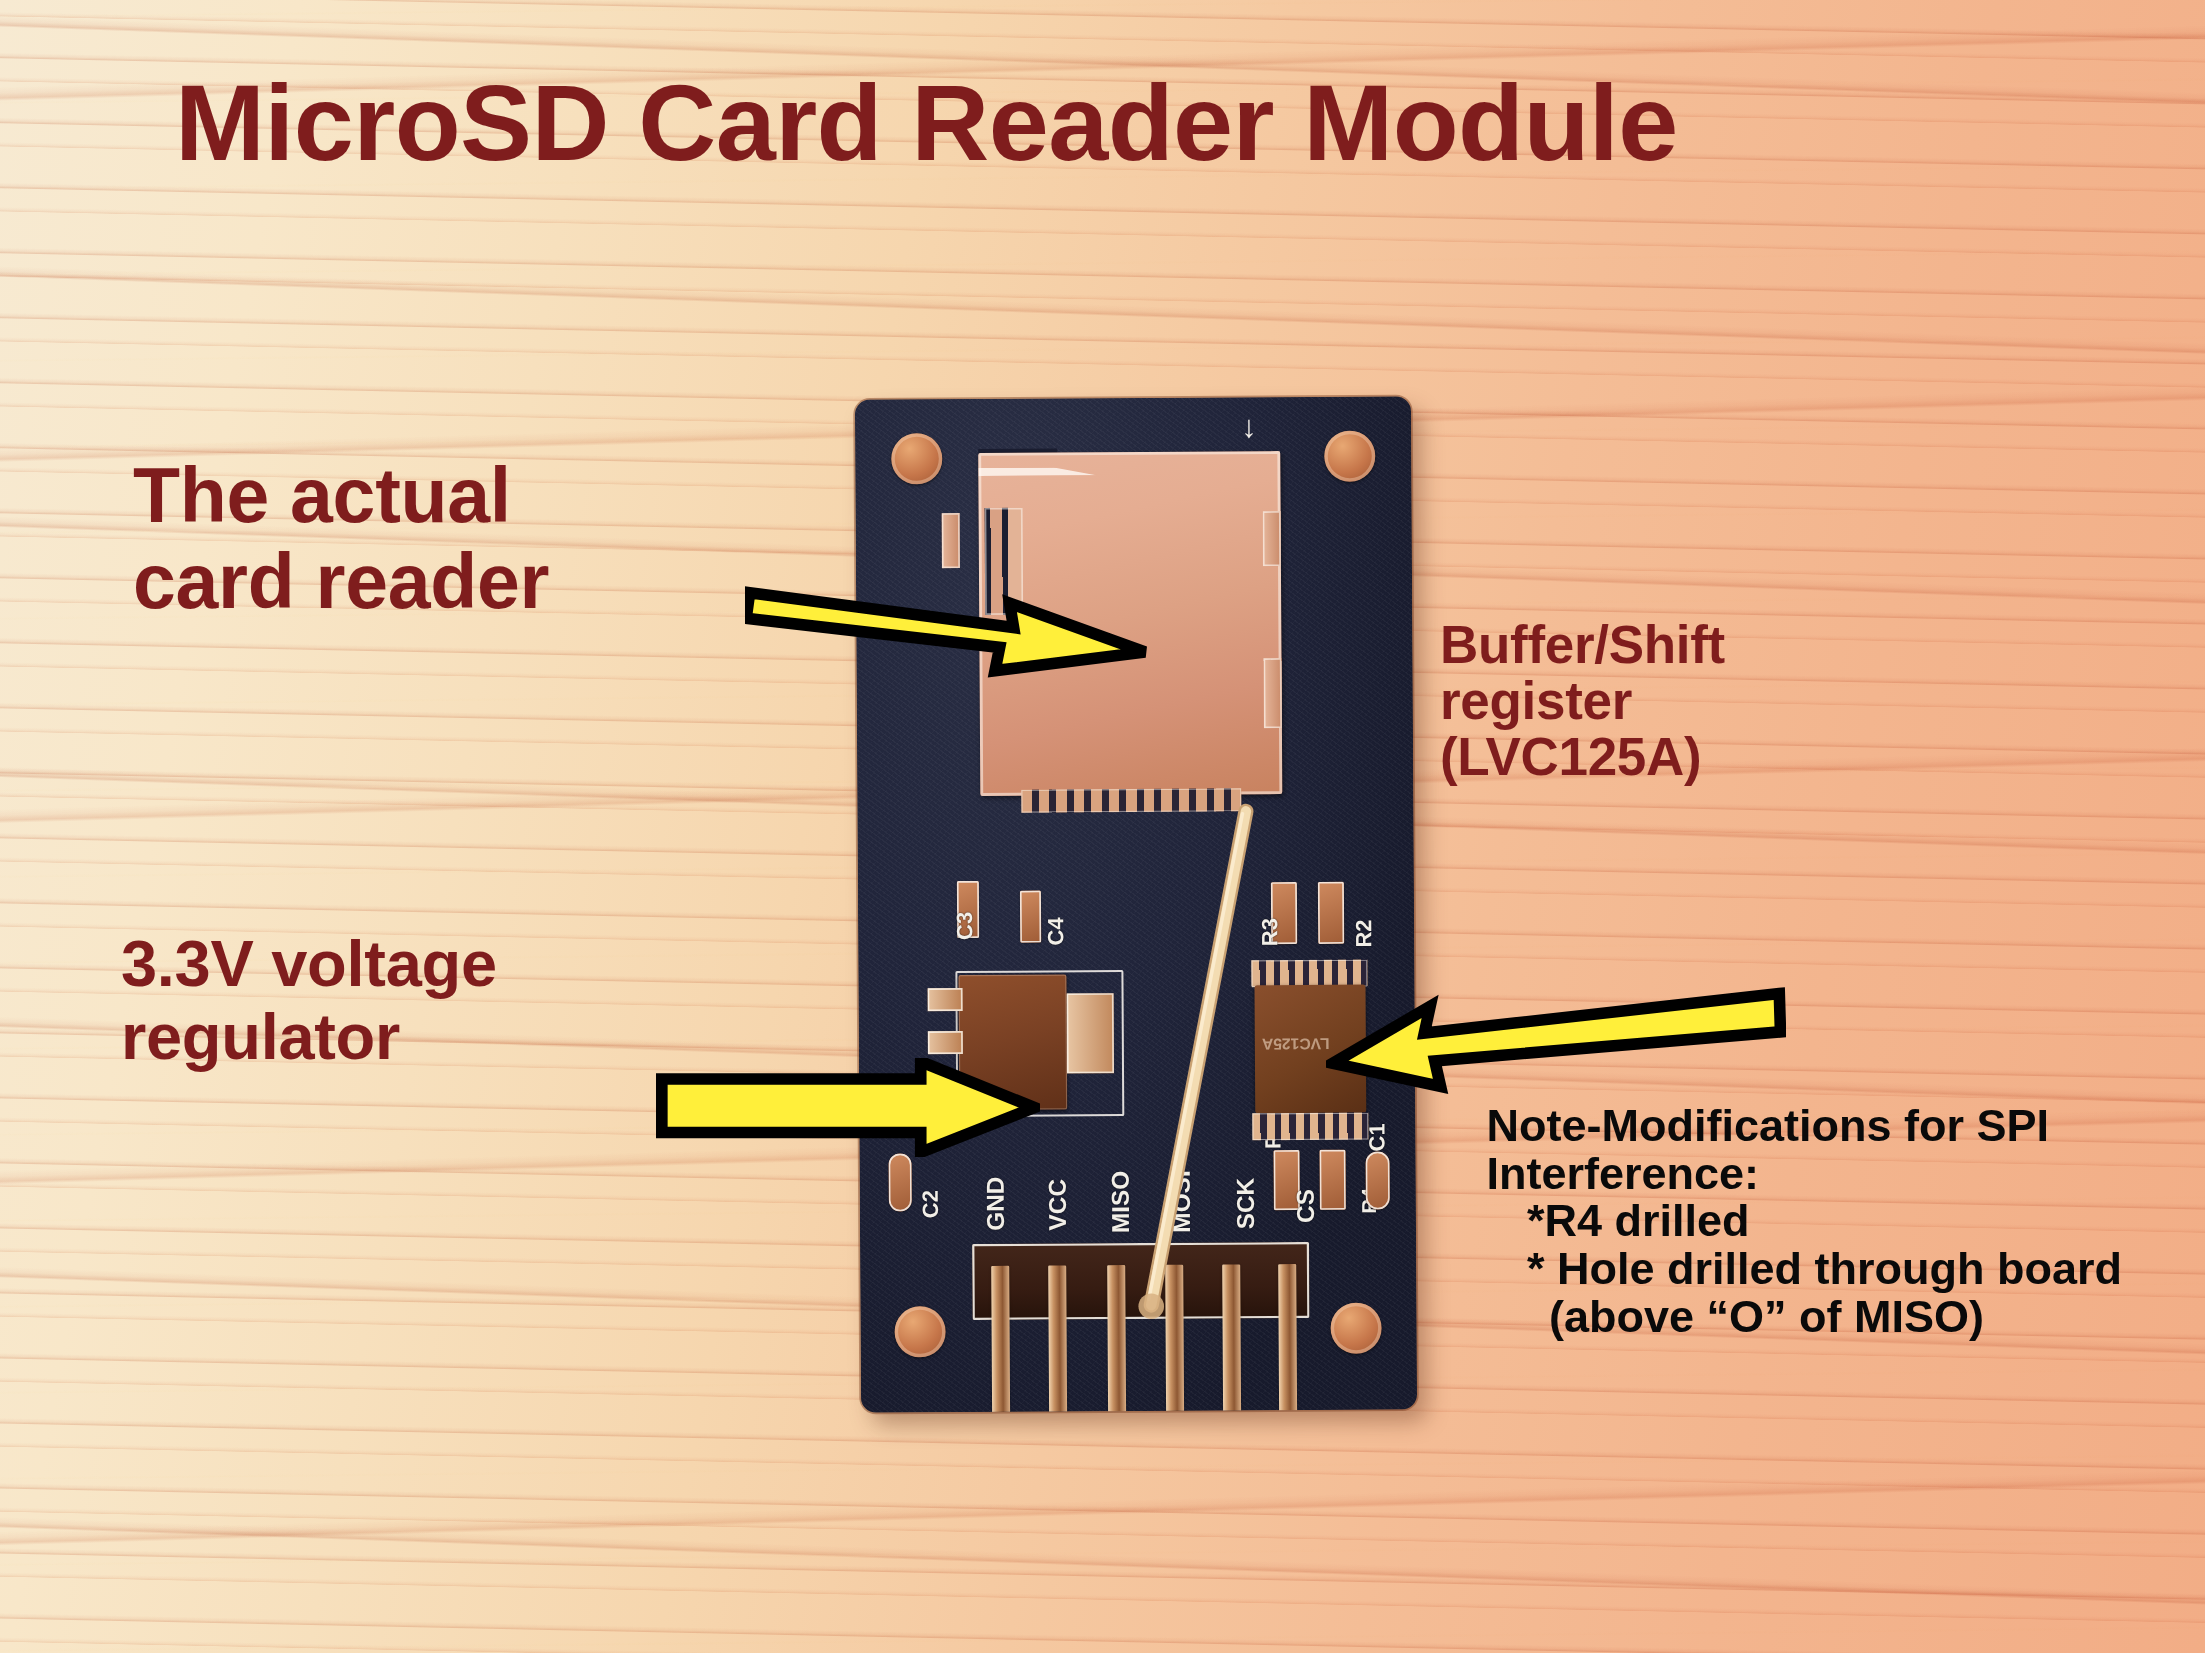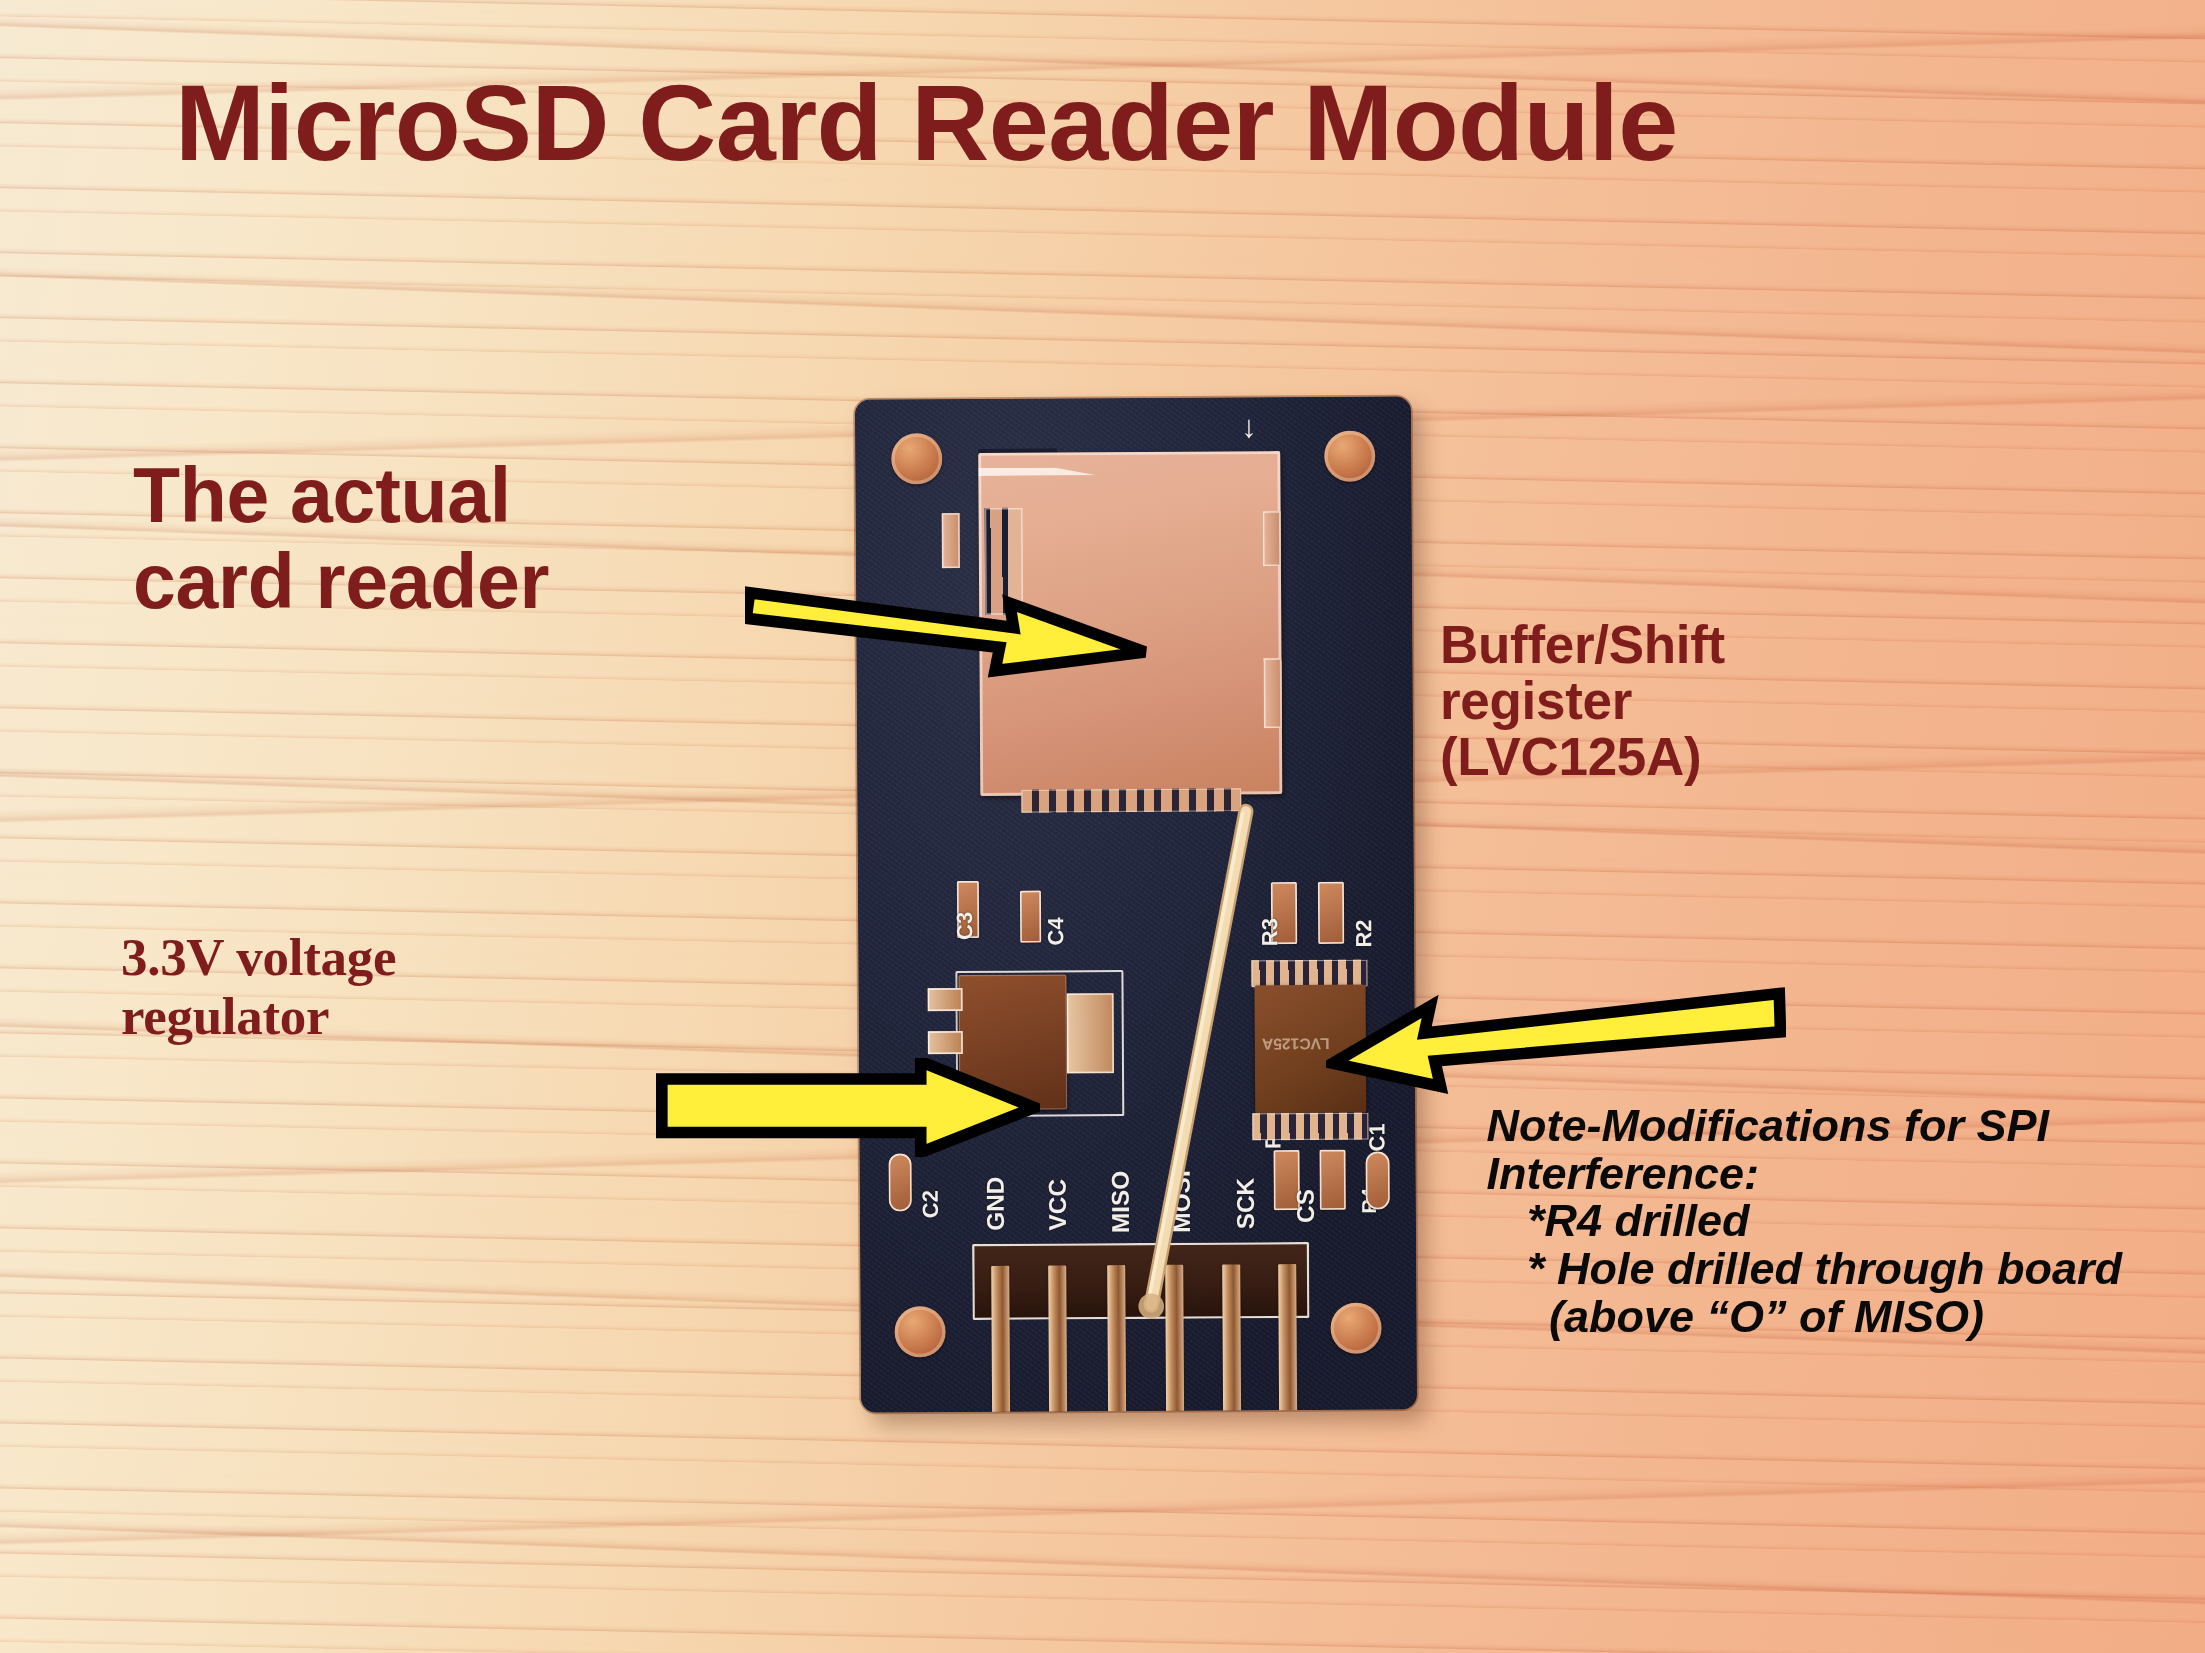--- a/index.html
+++ b/index.html
@@ -79,27 +79,26 @@
     line-height:1.0;
     white-space:pre;
     letter-spacing:-0.3px;
   }
   #title{
     left:175px;top:69px;
     font-size:108px;
     letter-spacing:-0.6px;
   }
   #lbl-reader{ left:133px;top:452px; font-size:77px; line-height:1.12;}
-  #lbl-vreg{   left:121px;top:928px;font-size:53px; line-height:1.12;font-family:Liberation Serif, serif;}
+  #lbl-vreg{   left:121px;top:928px;font-size:65px; line-height:1.12;}
   #lbl-buffer{ left:1440px;top:605px;font-size:53px; line-height:1.06;margin-top:12px;}
   #note-block{
     position:absolute;left:1504px;top:1102px;
     color:#0a0a0a;font-weight:700;font-size:45px;line-height:1.06;
     width:692px;
-    font-style:italic;
   }
   #note-block .note-head{display:block;margin-left:-17.5px;}
   #note-block .note-item{display:block;padding-left:45px;text-indent:-22px;}
   
   #pcb{
     position:absolute;
     left:858px;top:398px;
     width:556px;height:1013px;
     border-radius:15px;
     background:

